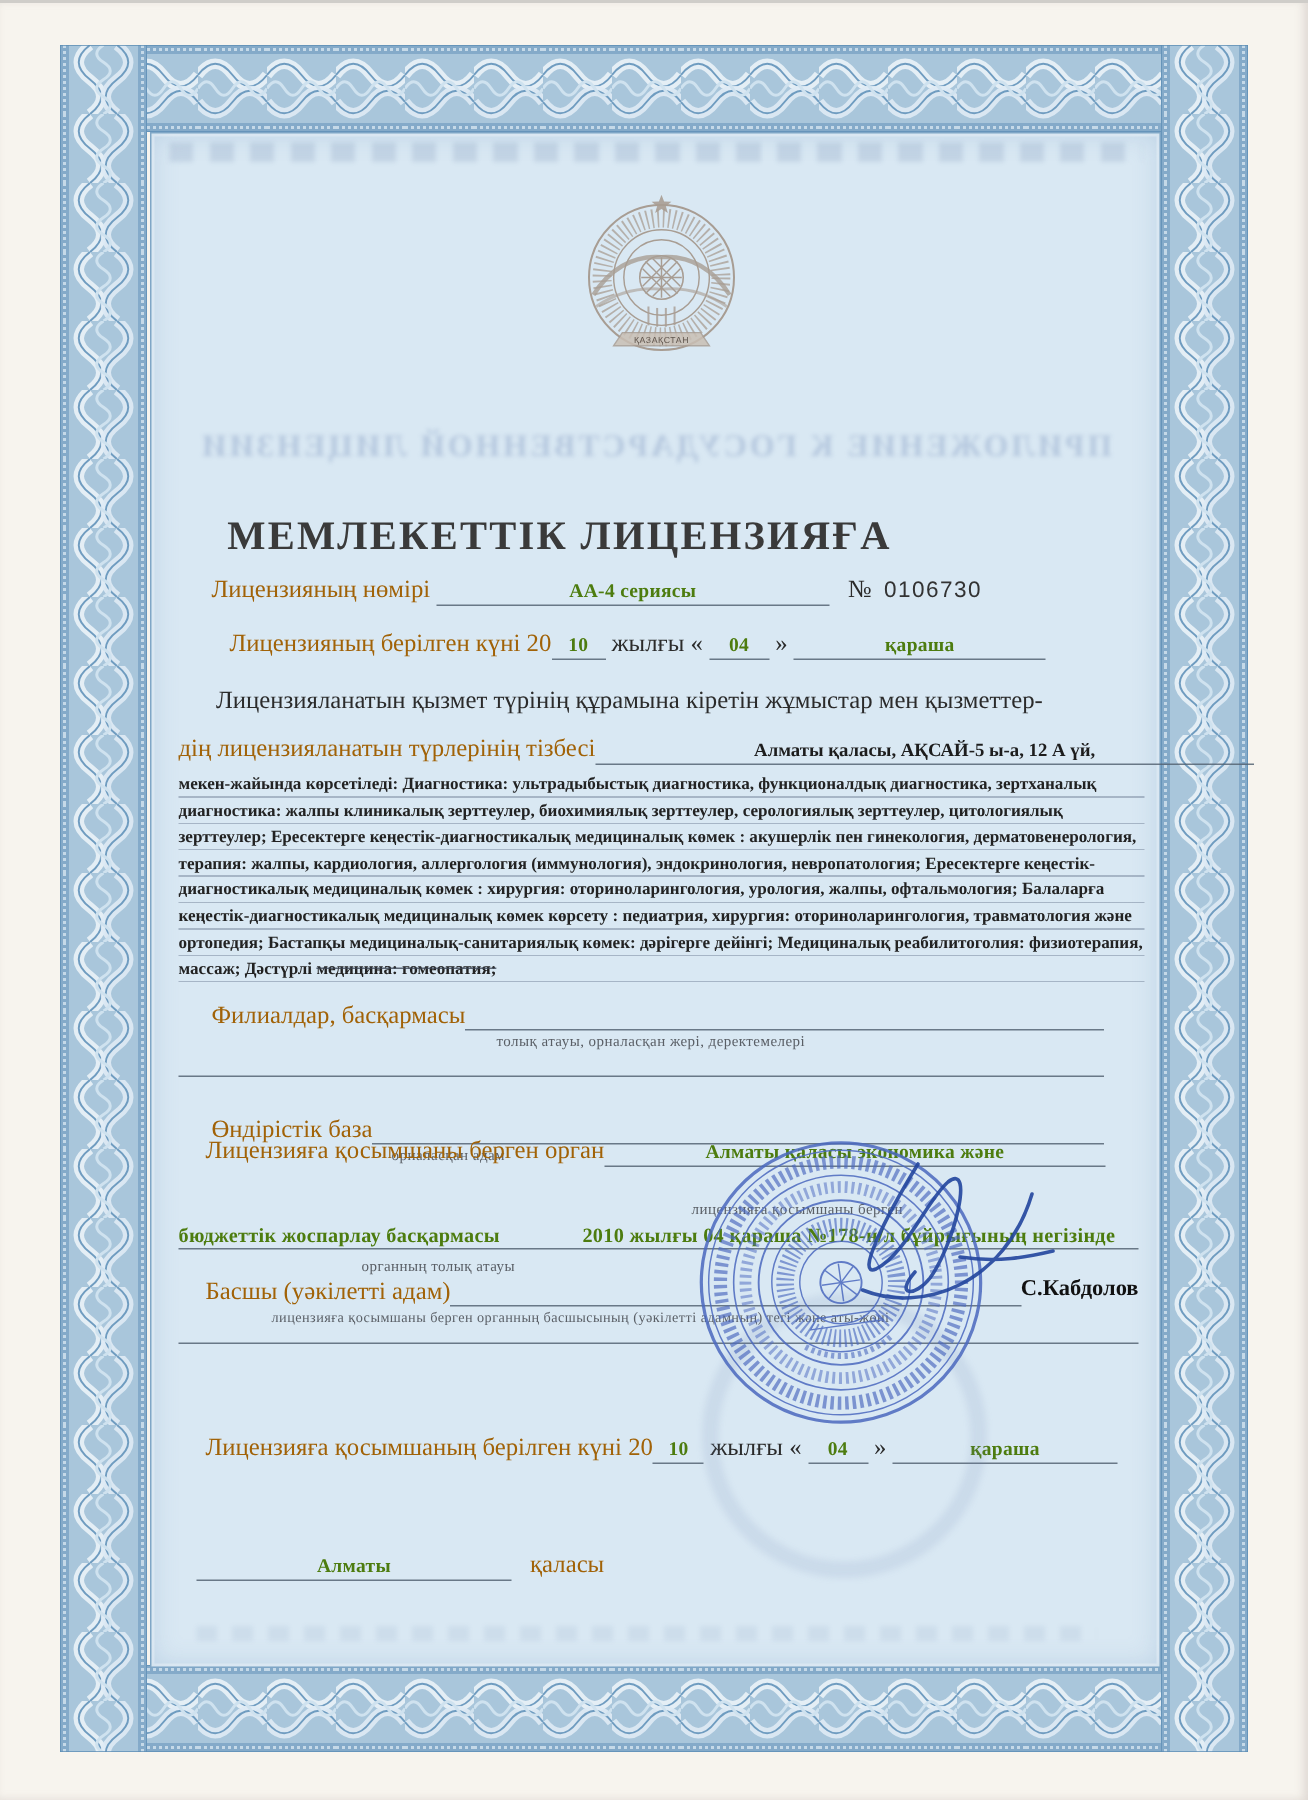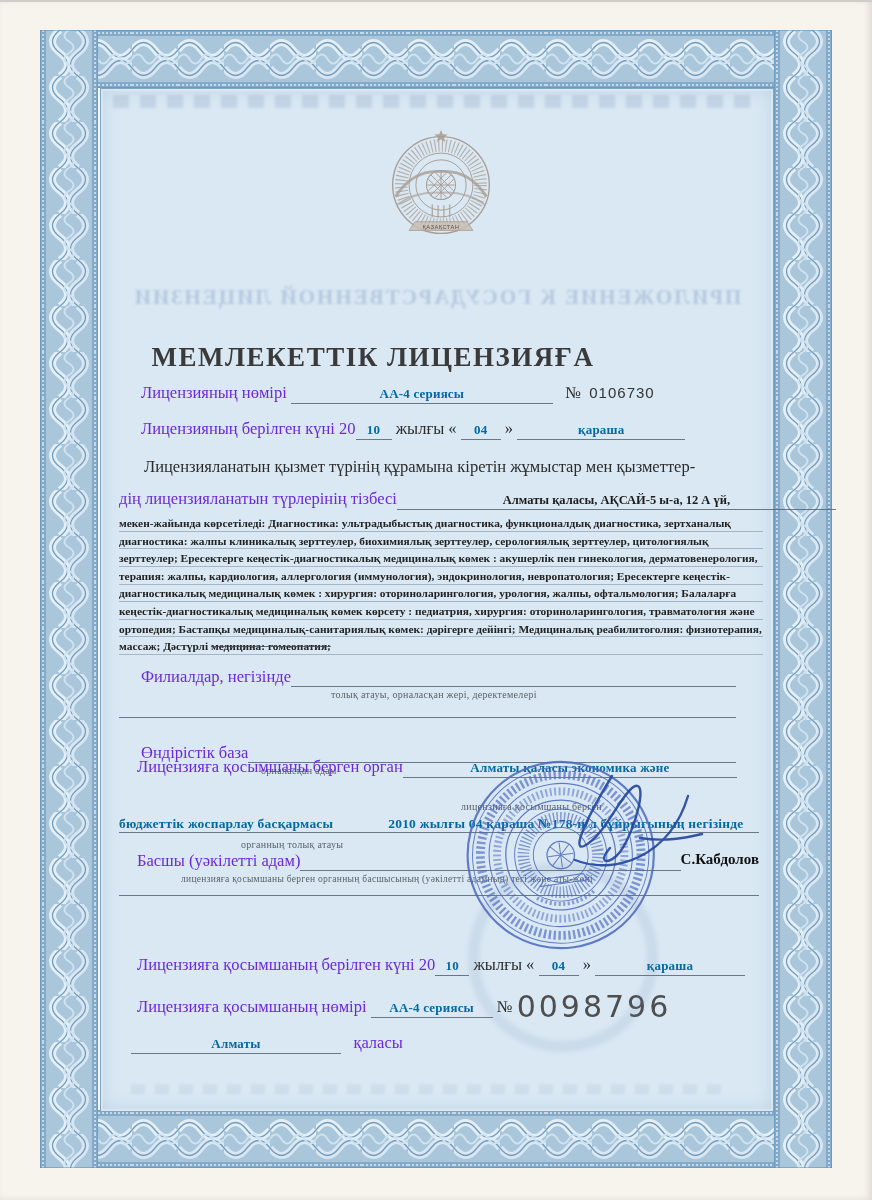--- a/index.html
+++ b/index.html
@@ -9,23 +9,23 @@
   .band{position:absolute;line-height:0;}
   .inner{position:absolute;left:100px;top:88px;width:672px;height:1022px;background:#d9e8f3;
          border:1px solid #7fa6c6;box-shadow:inset 0 0 0 2px rgba(255,255,255,.30), inset 0 0 18px rgba(110,150,195,.28);}
   .ghost-band{position:absolute;filter:blur(1.6px);opacity:.55;}
   .ghost-title{position:absolute;left:0;width:672px;text-align:center;transform:scaleX(-1);
                filter:blur(1.3px);color:rgba(70,100,160,.24);font-weight:bold;font-size:21px;letter-spacing:2px;white-space:nowrap;}
   .emblem{position:absolute;left:380px;top:126px;}
   .title{position:absolute;left:0;top:248px;width:544px;text-align:center;color:#3a3a3a;
          font-size:27px;font-weight:bold;letter-spacing:1.5px;line-height:1.55;}
   .row{position:absolute;white-space:nowrap;font-size:16.5px;color:#2b2b2b;}
-  .lbl{color:#6d28d9;}
+  .lbl{color:#a16207;}
   .seg{display:inline-block;border-bottom:1px solid rgba(85,100,115,.85);text-align:center;vertical-align:baseline;}
-  .typed{font-weight:bold;font-size:13px;color:#0369a1;letter-spacing:.2px;}
+  .typed{font-weight:bold;font-size:13px;color:#4d7c0f;letter-spacing:.2px;}
   .typed-sm{font-weight:bold;font-size:12.5px;color:#1d1d1d;}
   .serial{font-family:"Liberation Sans", sans-serif;font-size:15px;color:#333;letter-spacing:1px;}
   .serial-big{font-family:"DejaVu Sans", sans-serif;font-size:30px;color:#4e4e4e;letter-spacing:3px;font-weight:400;}
   .caption{position:absolute;font-size:10px;color:#5a5f66;text-align:left;letter-spacing:.3px;white-space:nowrap;}
   .rule{position:absolute;border-bottom:1px solid rgba(85,100,115,.85);}
   .details{position:absolute;left:118px;top:514px;width:644px;font-size:11.4px;font-weight:700;color:#222;
            line-height:17.6px;text-align:left;
            background:repeating-linear-gradient(to bottom, transparent 0px, transparent 15.8px,
                       rgba(90,105,130,.40) 15.8px, rgba(90,105,130,.40) 16.8px, transparent 16.8px, transparent 17.6px);}
   .struck{text-decoration:line-through;text-decoration-color:rgba(60,70,85,.8);}
@@ -137,40 +137,40 @@
       <div>МЕМЛЕКЕТТІК ЛИЦЕНЗИЯҒА</div>
     </div>
 
     <div class="row" style="left:40px;top:294px;">
       <span class="lbl">Лицензияның  нөмірі</span>
       <span class="seg" style="width:262px;"><span class="typed">АА-4 сериясы</span></span>
       &nbsp;&nbsp;<span>№</span>&nbsp;
       <span class="serial">0106730</span>
     </div>
 
-    <div class="row" style="left:40px;top:330px;">
+    <div class="row" style="left:52px;top:330px;">
       <span class="lbl">Лицензияның берілген күні 20</span><span class="seg" style="width:36px;"><span class="typed">10</span></span>
       <span>жылғы «</span>
       <span class="seg" style="width:40px;"><span class="typed">04</span></span>
       <span>»</span>
       <span class="seg" style="width:168px;"><span class="typed">қараша</span></span>
     </div>
 
     <div class="row" style="left:43px;top:368px;">Лицензияланатын қызмет түрінің құрамына кіретін жұмыстар мен қызметтер-</div>
     <div class="row flexrow" style="left:18px;top:400px;width:717px;">
       <span class="lbl">дің лицензияланатын түрлерінің тізбесі</span>
       <span class="seg"><span class="typed-sm">Алматы қаласы, АҚСАЙ-5 ы-а, 12 А үй,</span></span>
     </div>
 
     <div class="details" style="left:18px;top:426px;width:644px;">
       <span>мекен-жайында көрсетіледі: Диагностика: ультрадыбыстық диагностика, функционалдық диагностика, зертханалық диагностика: жалпы клиникалық зерттеулер, биохимиялық зерттеулер, серологиялық зерттеулер, цитологиялық зерттеулер; Ересектерге кеңестік-диагностикалық медициналық көмек : акушерлік пен гинекология, дерматовенерология, терапия: жалпы, кардиология, аллергология (иммунология), эндокринология, невропатология; Ересектерге кеңестік-диагностикалық медициналық көмек : хирургия: оториноларингология, урология, жалпы, офтальмология; Балаларға кеңестік-диагностикалық медициналық көмек көрсету : педиатрия, хирургия: оториноларингология, травматология және ортопедия; Бастапқы медициналық-санитариялық көмек: дәрігерге дейінгі; Медициналық реабилитоголия: физиотерапия, массаж; Дәстүрлі </span><span class="struck">медицина: гомеопатия;</span>
     </div>
 
     <div class="row flexrow" style="left:40px;top:578px;width:595px;">
-      <span class="lbl">Филиалдар, негізінде</span>
+      <span class="lbl">Филиалдар, басқармасы</span>
       <span class="seg"></span>
     </div>
     <div class="caption" style="left:230px;top:600px;width:405px;">толық атауы, орналасқан жері, деректемелері</div>
     <div class="rule" style="left:18px;top:628px;width:617px;"></div>
 
     <div class="row flexrow" style="left:40px;top:654px;width:595px;">
       <span class="lbl">Өндірістік база</span>
       <span class="seg"></span>
     </div>
     <div class="caption" style="left:160px;top:676px;width:350px;">орналасқан адам</div>
@@ -195,26 +195,20 @@
     <div class="rule" style="left:18px;top:806px;width:640px;"></div>
 
     <div class="row" style="left:36px;top:866px;">
       <span class="lbl">Лицензияға қосымшаның берілген күні 20</span><span class="seg" style="width:34px;"><span class="typed">10</span></span>
       <span>жылғы «</span>
       <span class="seg" style="width:40px;"><span class="typed">04</span></span>
       <span>»</span>
       <span class="seg" style="width:150px;"><span class="typed">қараша</span></span>
     </div>
 
-    <div class="row" style="left:36px;top:900px;">
-      <span class="lbl">Лицензияға қосымшаның нөмірі</span>
-      <span class="seg" style="width:122px;"><span class="typed">АА-4 сериясы</span></span>
-      <span>№</span>
-      <span class="serial-big" style="vertical-align:-5px;">0098796</span>
-    </div>
 
     <div class="row" style="left:30px;top:944px;">
       <span class="seg" style="width:210px;"><span class="typed">Алматы</span></span>
       &nbsp;&nbsp;<span class="lbl">қаласы</span>
     </div>
 
   </div>
 
   <div class="ghost-circle"></div>
 

